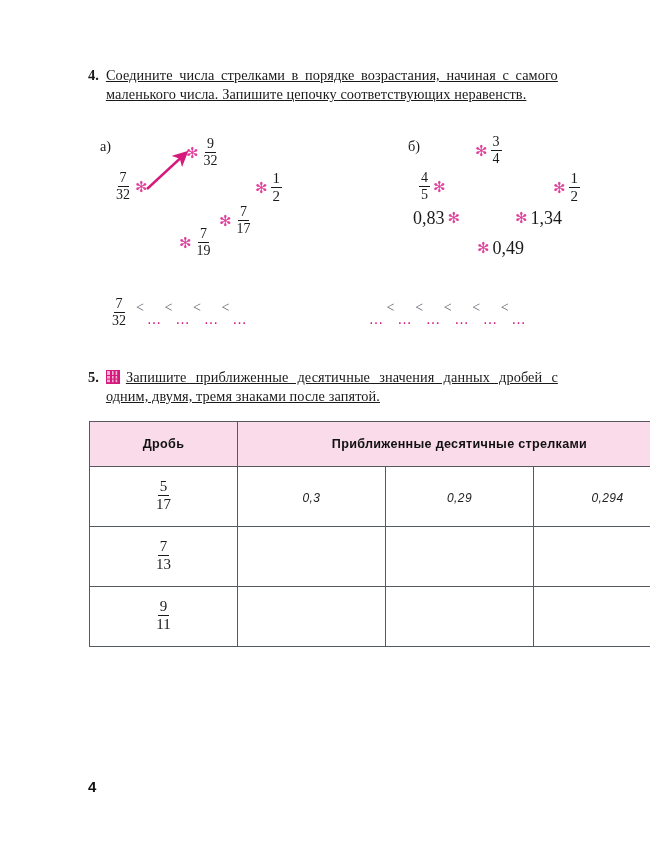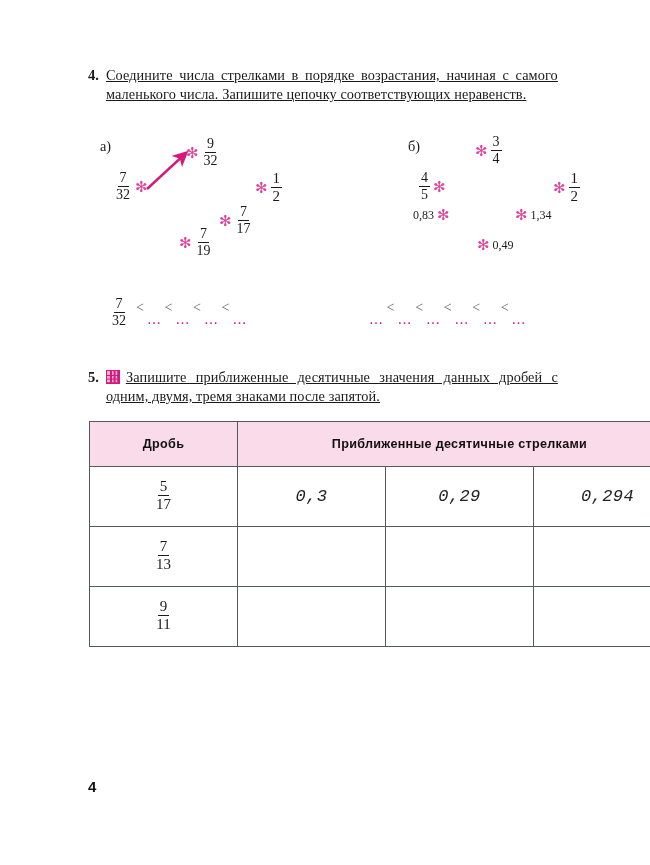--- a/index.html
+++ b/index.html
@@ -119,21 +119,21 @@
   .star {
     color: #e0409b;
     font-size: 15px;
     line-height: 1;
     font-family: "DejaVu Sans", sans-serif;
     margin: 0 3px;
     position: relative;
     top: 0px;
   }
   .node .val { display: inline-flex; align-items: center; }
-  .dec { font-size: 12px; }
+  .dec { font-size: 18px; }
 
   .arrow-svg {
     position: absolute;
     left: 0; top: 0;
     overflow: visible;
     pointer-events: none;
   }
 
   
   .chain {
@@ -191,24 +191,24 @@
     letter-spacing: 0.3px;
   }
   table.vtab tbody td {
     height: 57px;
     background: #ffffff;
   }
   td.frac-cell { width: 126px; }
   td.val-cell { font-family: "Liberation Serif", serif; }
   .hand {
     font-style: italic;
-    font-size: 17px;
+    font-size: 12px;
     letter-spacing: 0.4px;
     color: #222;
-    font-family: Liberation Mono, monospace;
+    font-family: Liberation Sans, sans-serif;
   }
 
   
   #page-number {
     position: absolute;
     left: 88px;
     top: 778px;
     font-family: "Liberation Sans", sans-serif;
     font-weight: bold;
     font-size: 15px;

